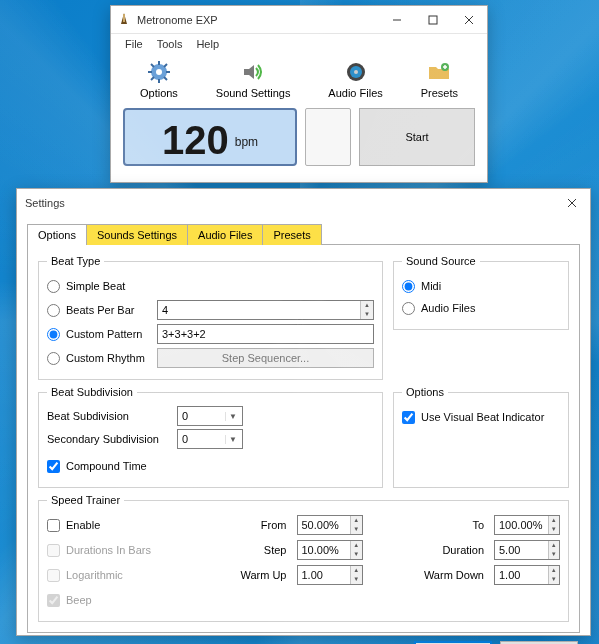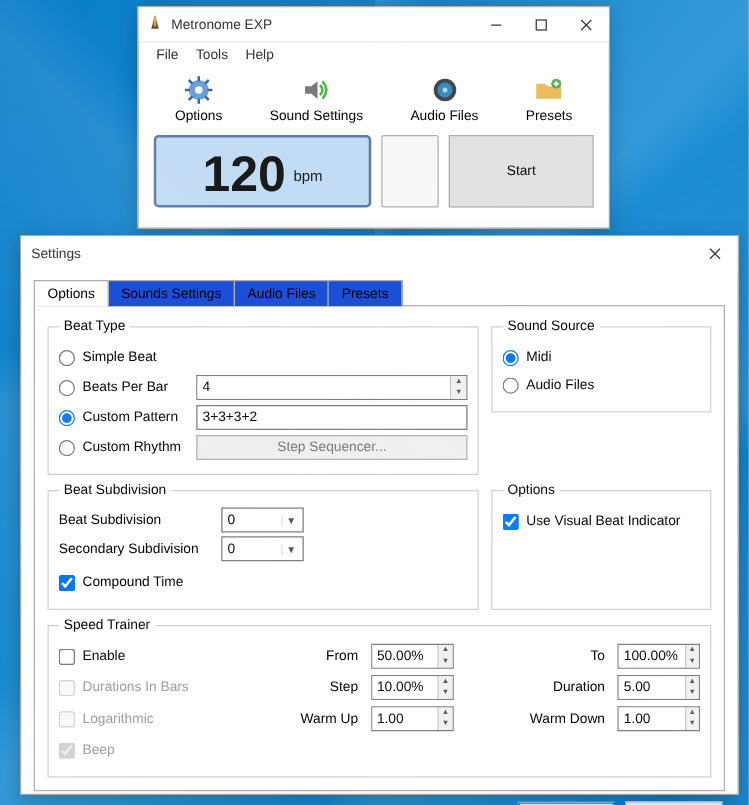--- a/index.html
+++ b/index.html
@@ -37,21 +37,21 @@
   .tempo-display { flex:0 0 174px; background:#c2dcf5; border:2px solid #5a7aa8; border-radius:4px; display:flex; align-items:baseline; justify-content:center; color:#1a1a1a; }
   .tempo-display .tempo { font-size:40px; font-weight:bold; line-height:60px; }
   .tempo-display .unit { font-size:12px; margin-left:6px; position:relative; top:-8px;}
   .smallbox { flex:0 0 46px; border:1px solid #b0b0b0; border-radius:2px; background:#f7f7f7;}
   .startbtn { flex:1; border:1px solid #adadad; background:#e1e1e1; font-size:12px; display:flex; align-items:center; justify-content:center; }
 
   
   .settings-window .titlebar { border-bottom:none; padding-right:0;}
   .settings-body { padding:6px 10px 8px 10px; display:flex; flex-direction:column; height:calc(100% - 28px);}
   .tabstrip { display:flex; position:relative; z-index:2;}
-  .tab { padding:4px 10px; border:1px solid #acacac; border-bottom:none; background:#1d4ed8; margin-right:-1px; font-size:11px; position:relative; top:1px;}
+  .tab { padding:4px 10px; border:1px solid #acacac; border-bottom:none; background:#fde047; margin-right:-1px; font-size:11px; position:relative; top:1px;}
   .tab.active { background:#fff; z-index:3;}
   .tabpanel { border:1px solid #acacac; background:#fff; flex:1; padding:10px; position:relative;}
 
   fieldset { border:1px solid #d0d0d0; padding:8px 8px 10px 8px; margin:0; }
   legend { padding:0 4px; font-size:11px; }
 
   .row-top { display:flex; gap:10px;}
   .col-left { flex:1;}
   .col-right { width:176px; display:flex; flex-direction:column; gap:8px;}
 

